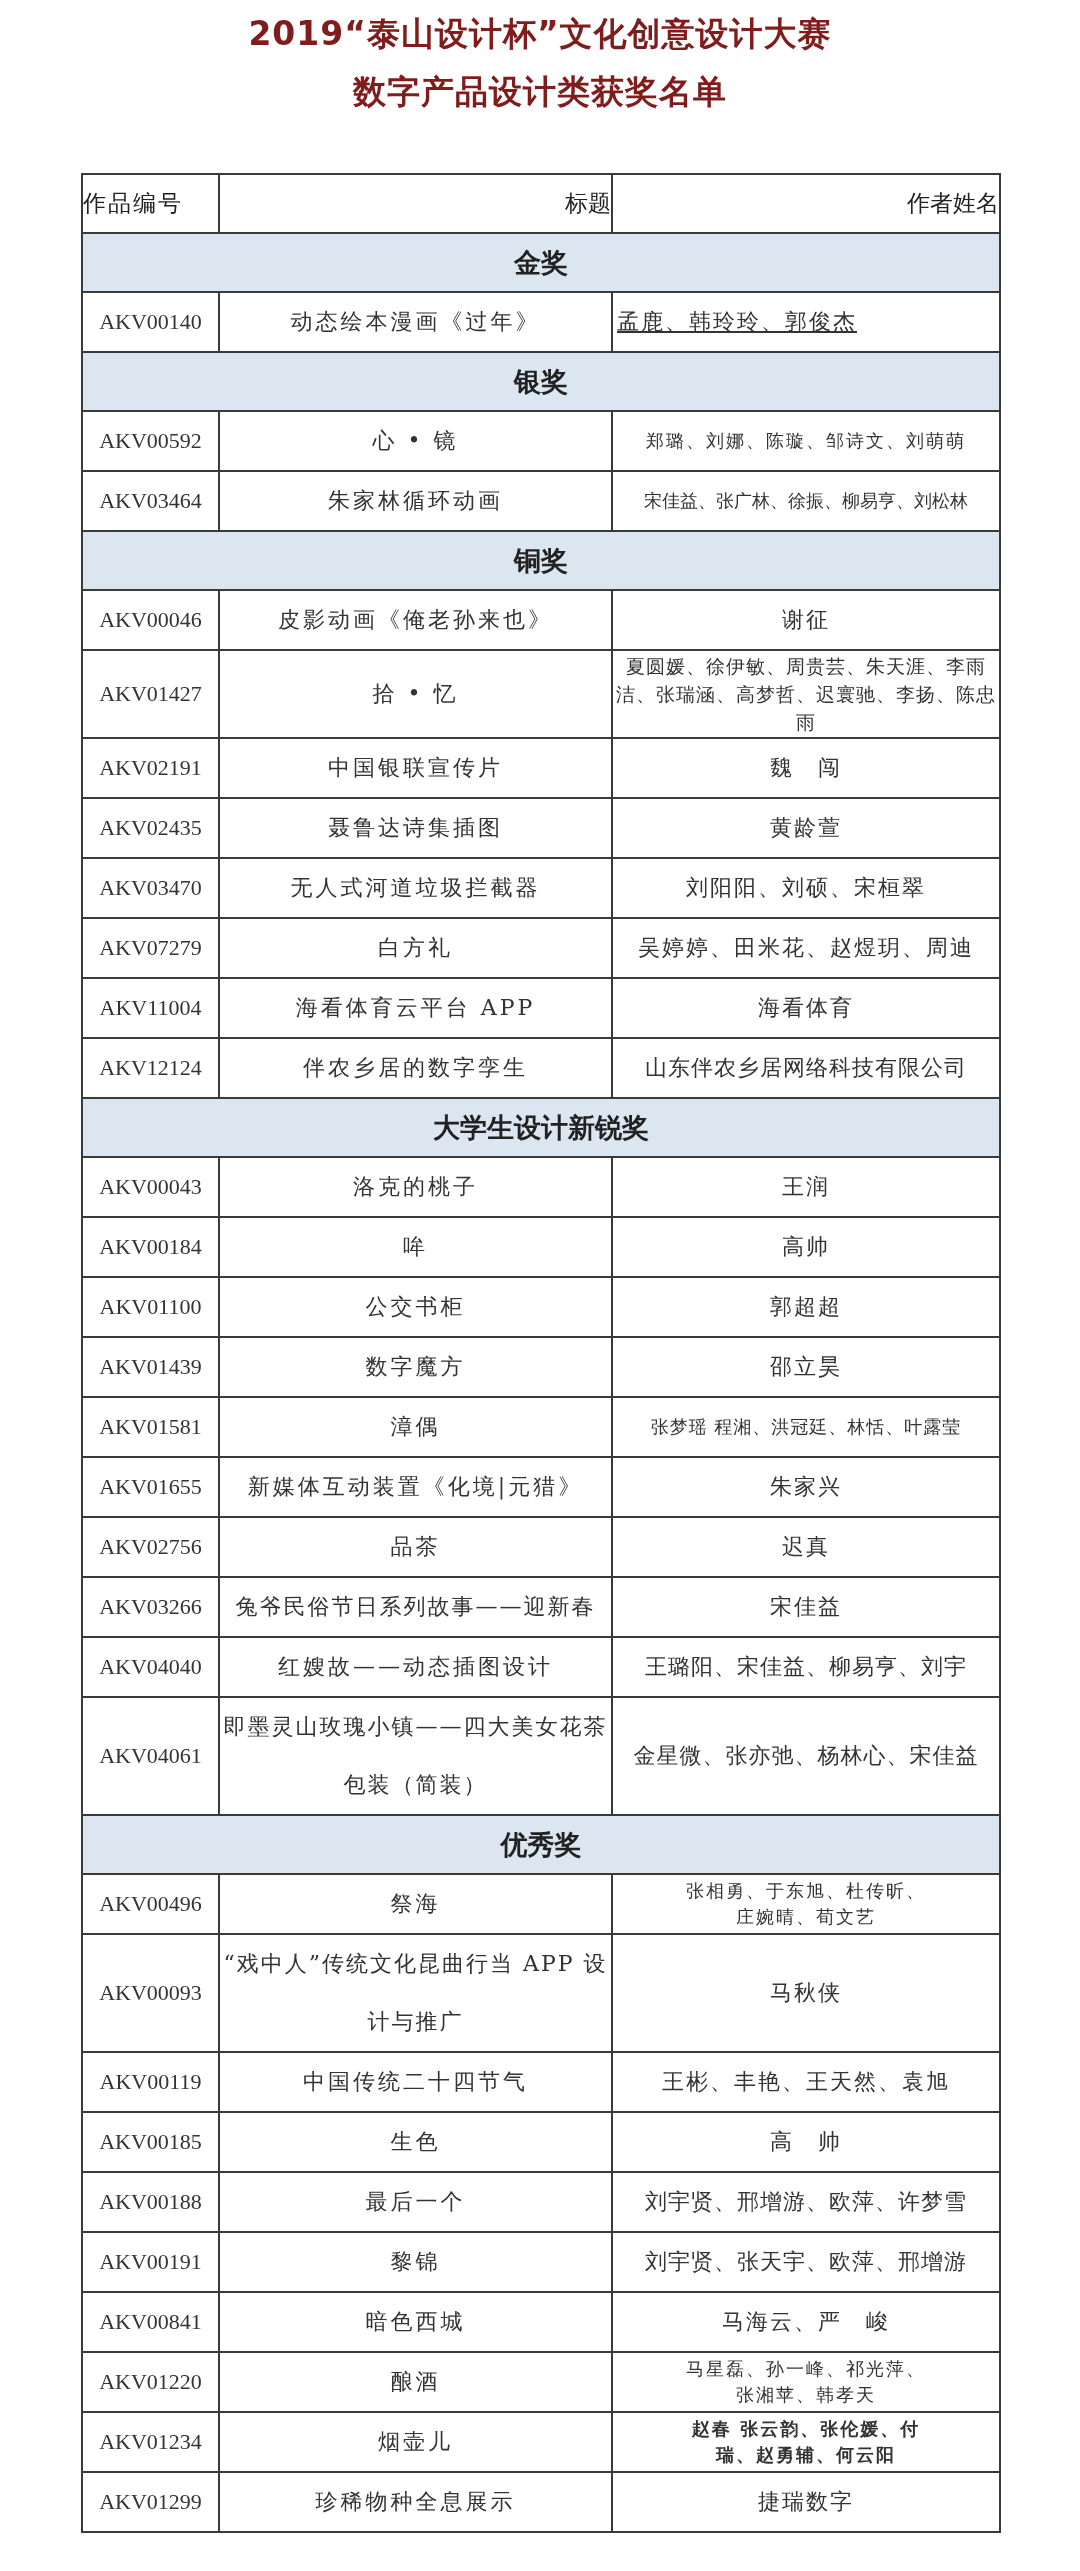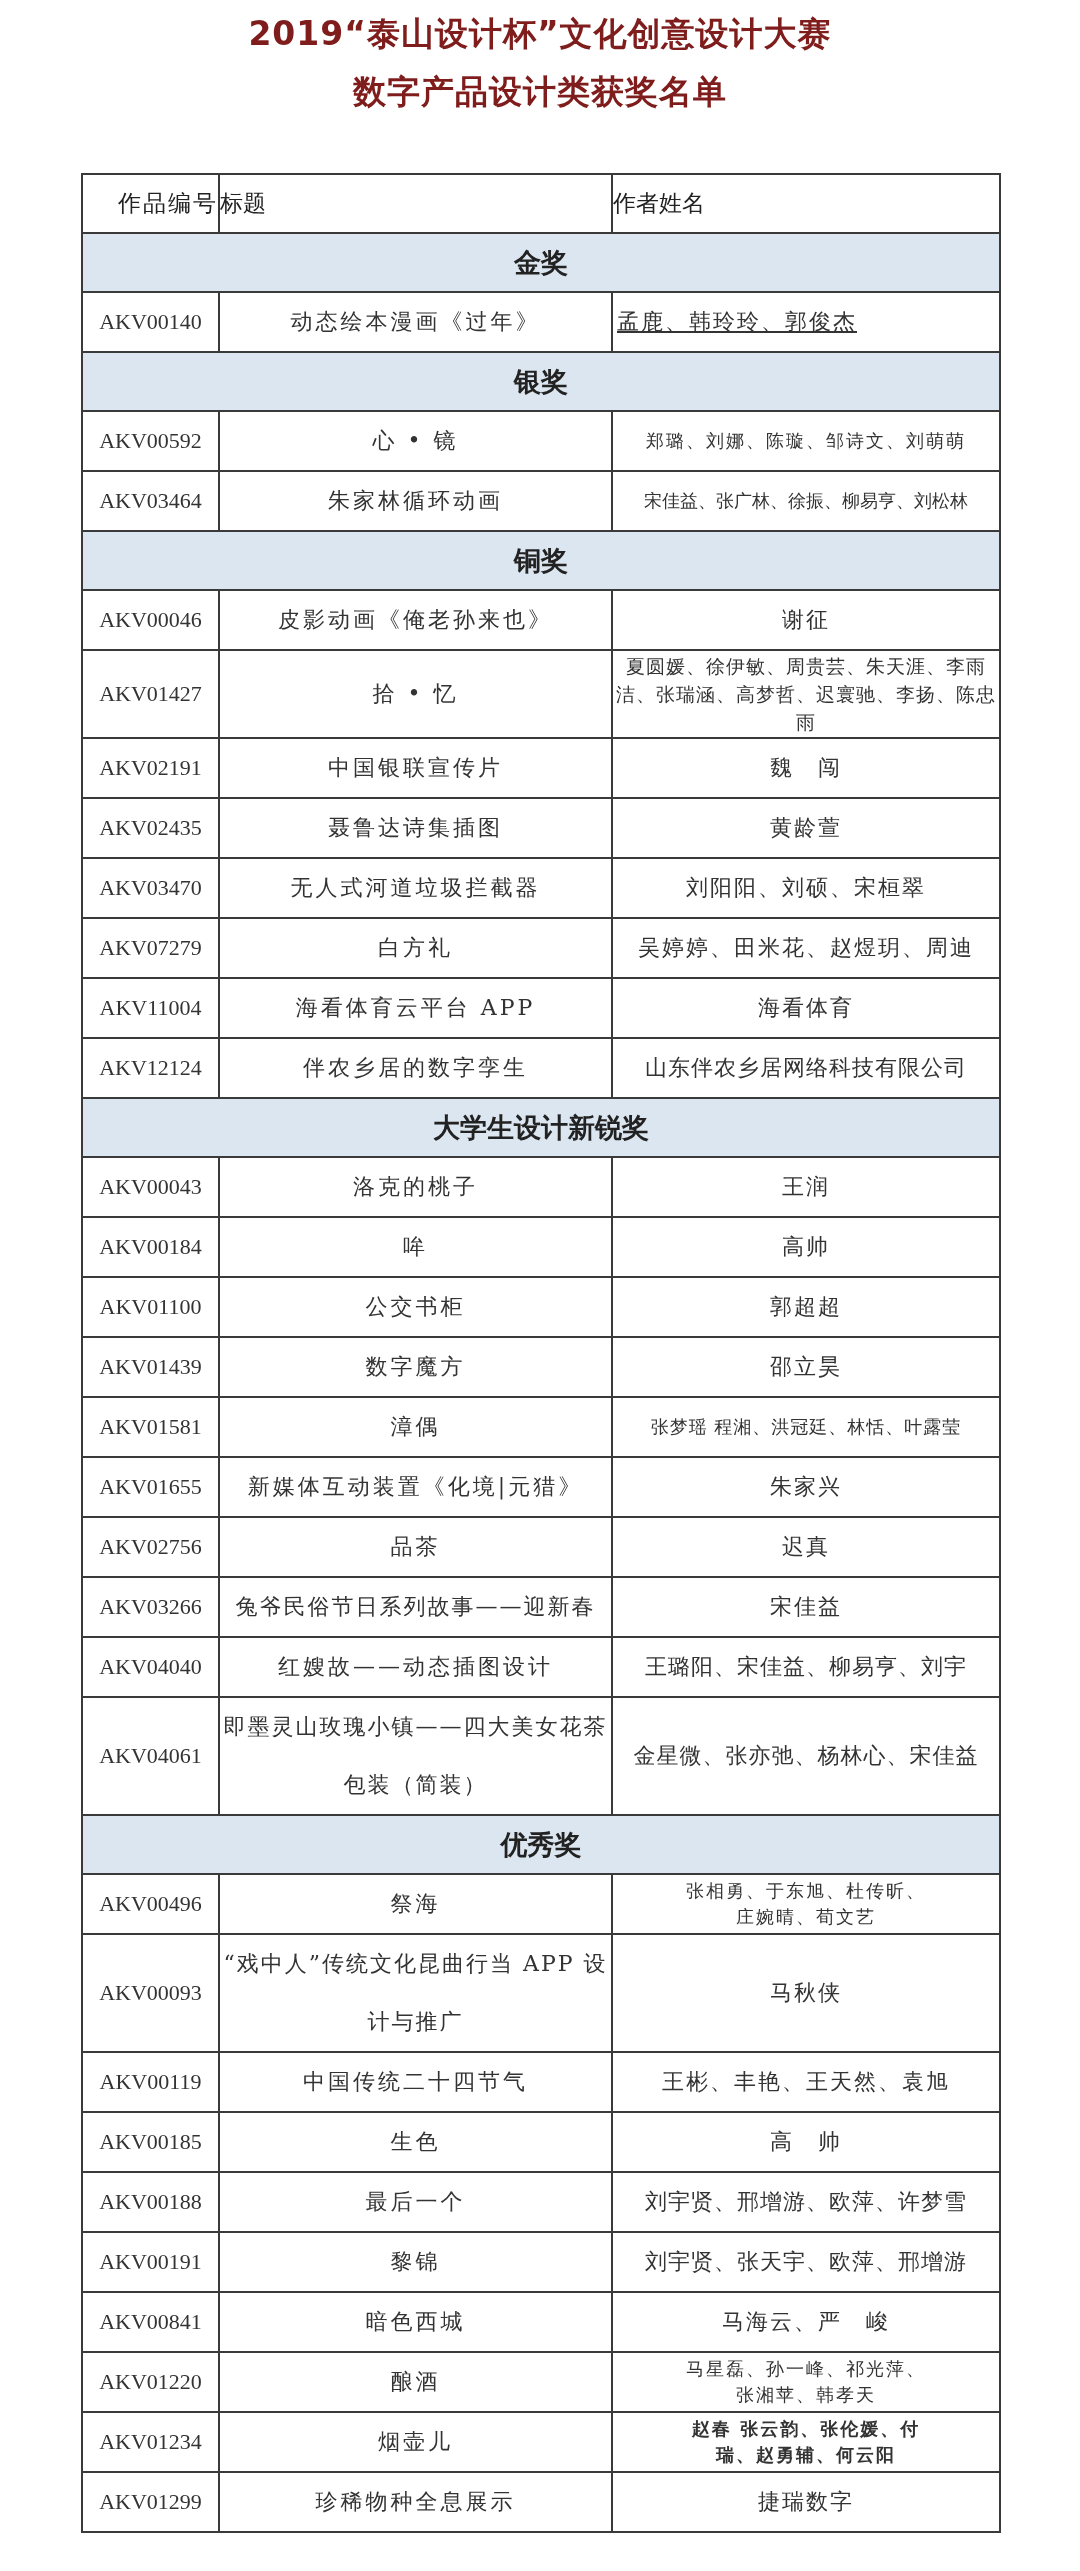--- a/index.html
+++ b/index.html
@@ -22,22 +22,22 @@
   }
   table.awards td, table.awards th {
     border: 2px solid #3a3a3a; padding: 0; height: 57px;
     font-size: 22px; font-weight: normal; color: #333333;
     vertical-align: middle;
   }
   col.c-id { width: 137px; }
   col.c-title { width: 393px; }
   col.c-author { width: 388px; }
   th { font-family: "DejaVu Sans", "Liberation Sans", sans-serif; font-size: 23px !important; color: #222 !important; }
-  th.h-id { text-align: right; letter-spacing: 2px; }
-  th.h-title, th.h-author { text-align: left; }
+  th.h-id { text-align: left; letter-spacing: 2px; }
+  th.h-title, th.h-author { text-align: right; }
   tr.section td {
     background: #dce6f0; text-align: center;
     font-family: "DejaVu Sans", "Liberation Sans", sans-serif;
     font-weight: bold; font-size: 27px; color: #222;
   }
   td.id { text-align: center; font-family: "Liberation Serif", "DejaVu Serif", serif; font-size: 23px; color: #222; }
   td.ttl { text-align: center; padding-left: 4px; letter-spacing: 3px; line-height: 58px; }
   td.ttl.multi { line-height: 58px; }
   td.auth { text-align: center; letter-spacing: 2px; line-height: 30px; }
   td.auth.small { font-size: 18px; }

